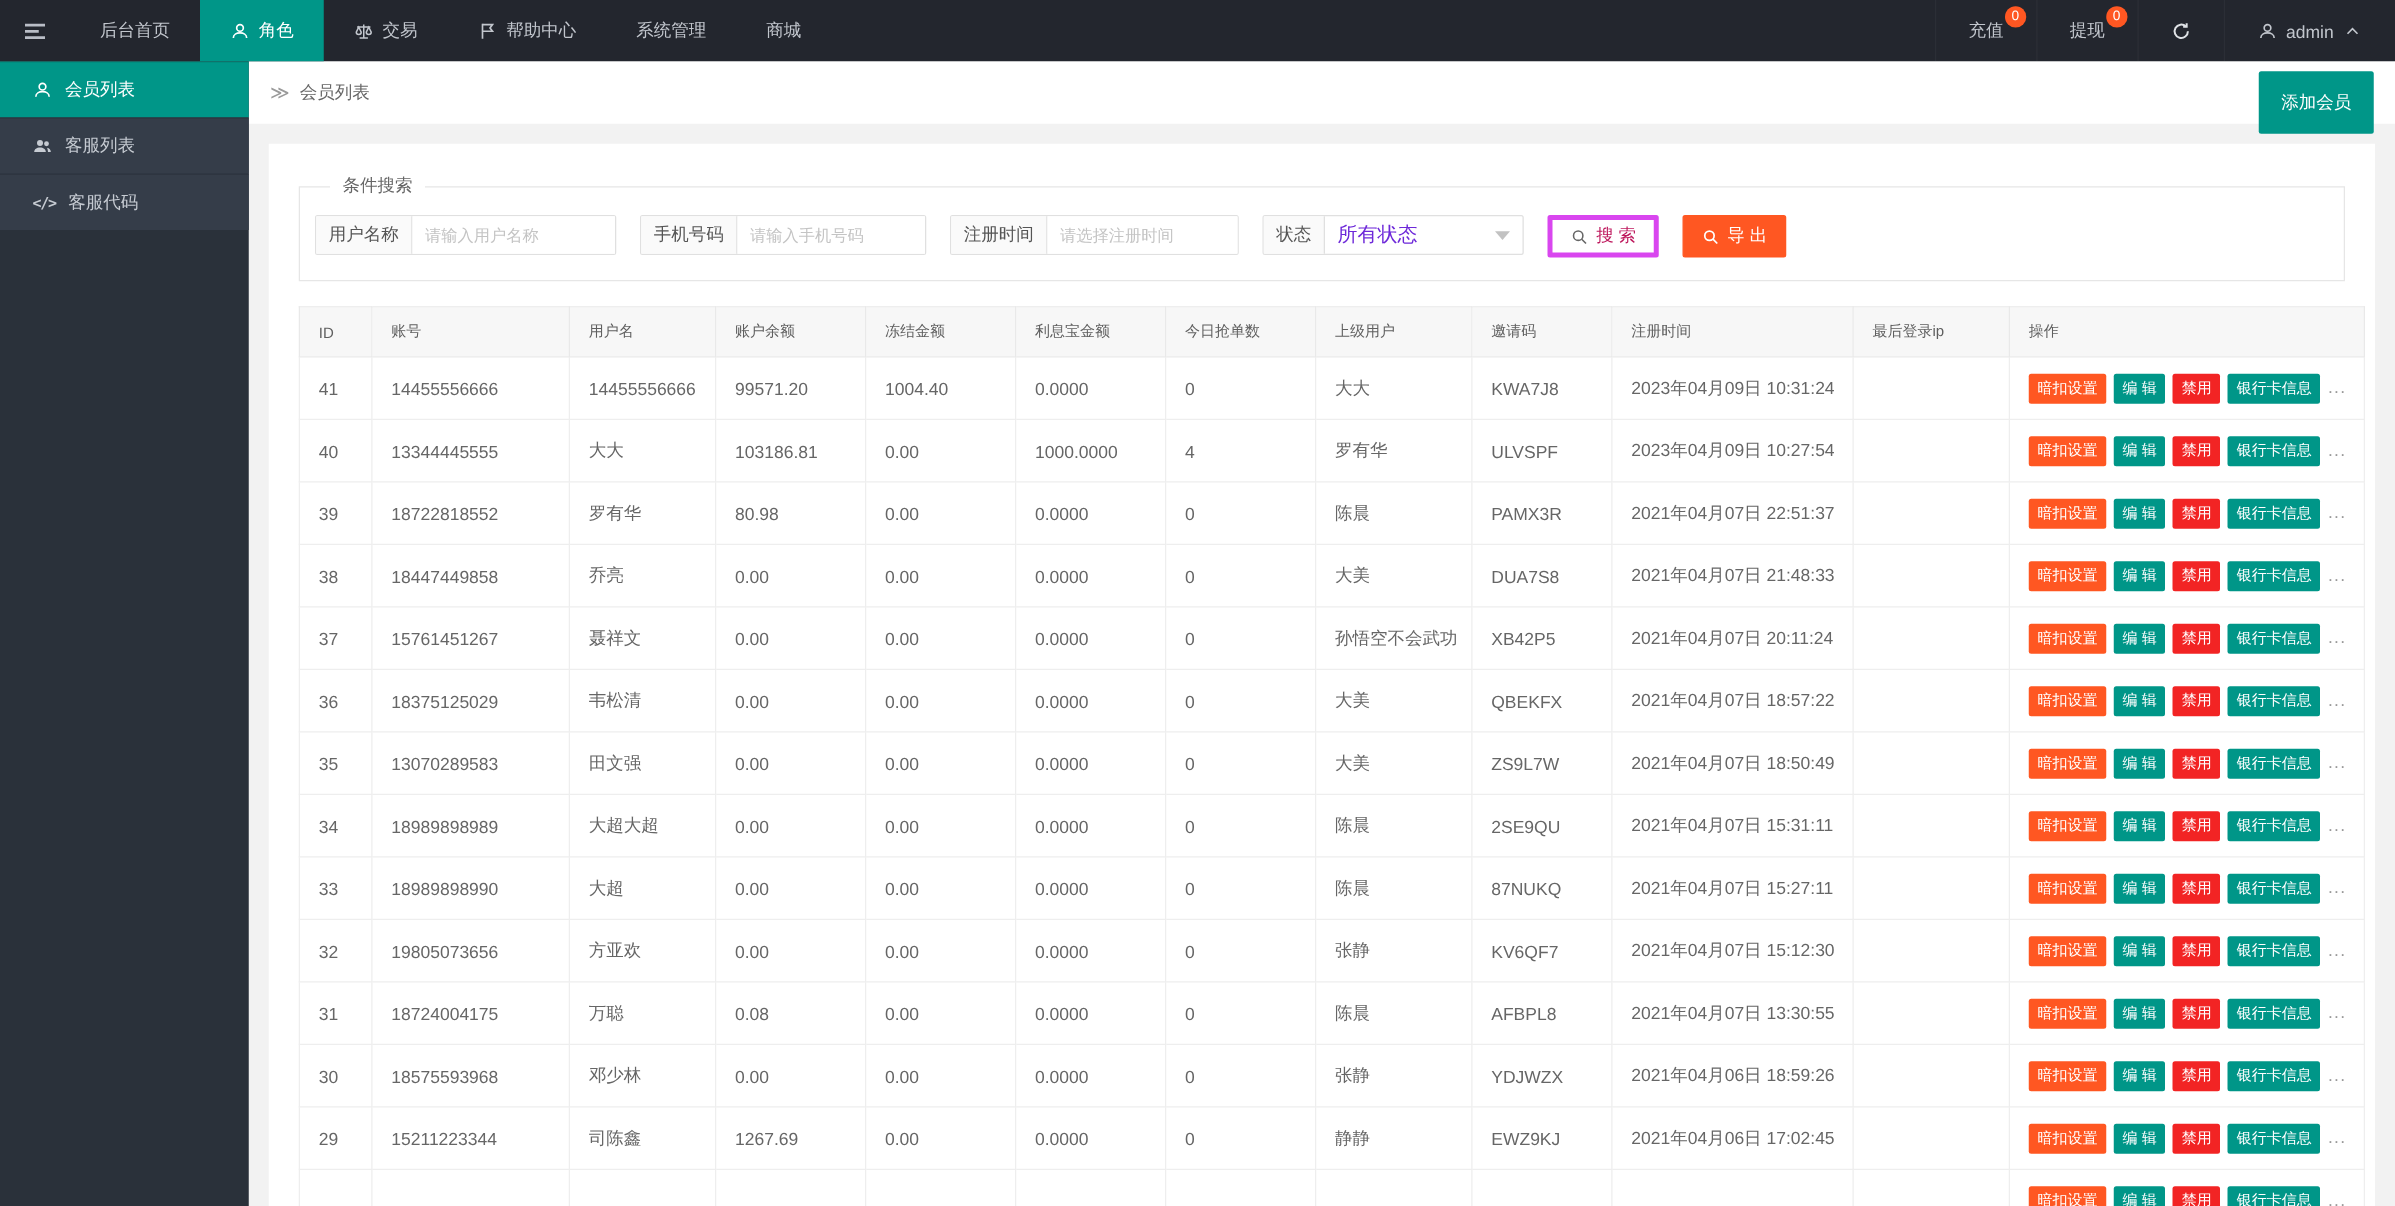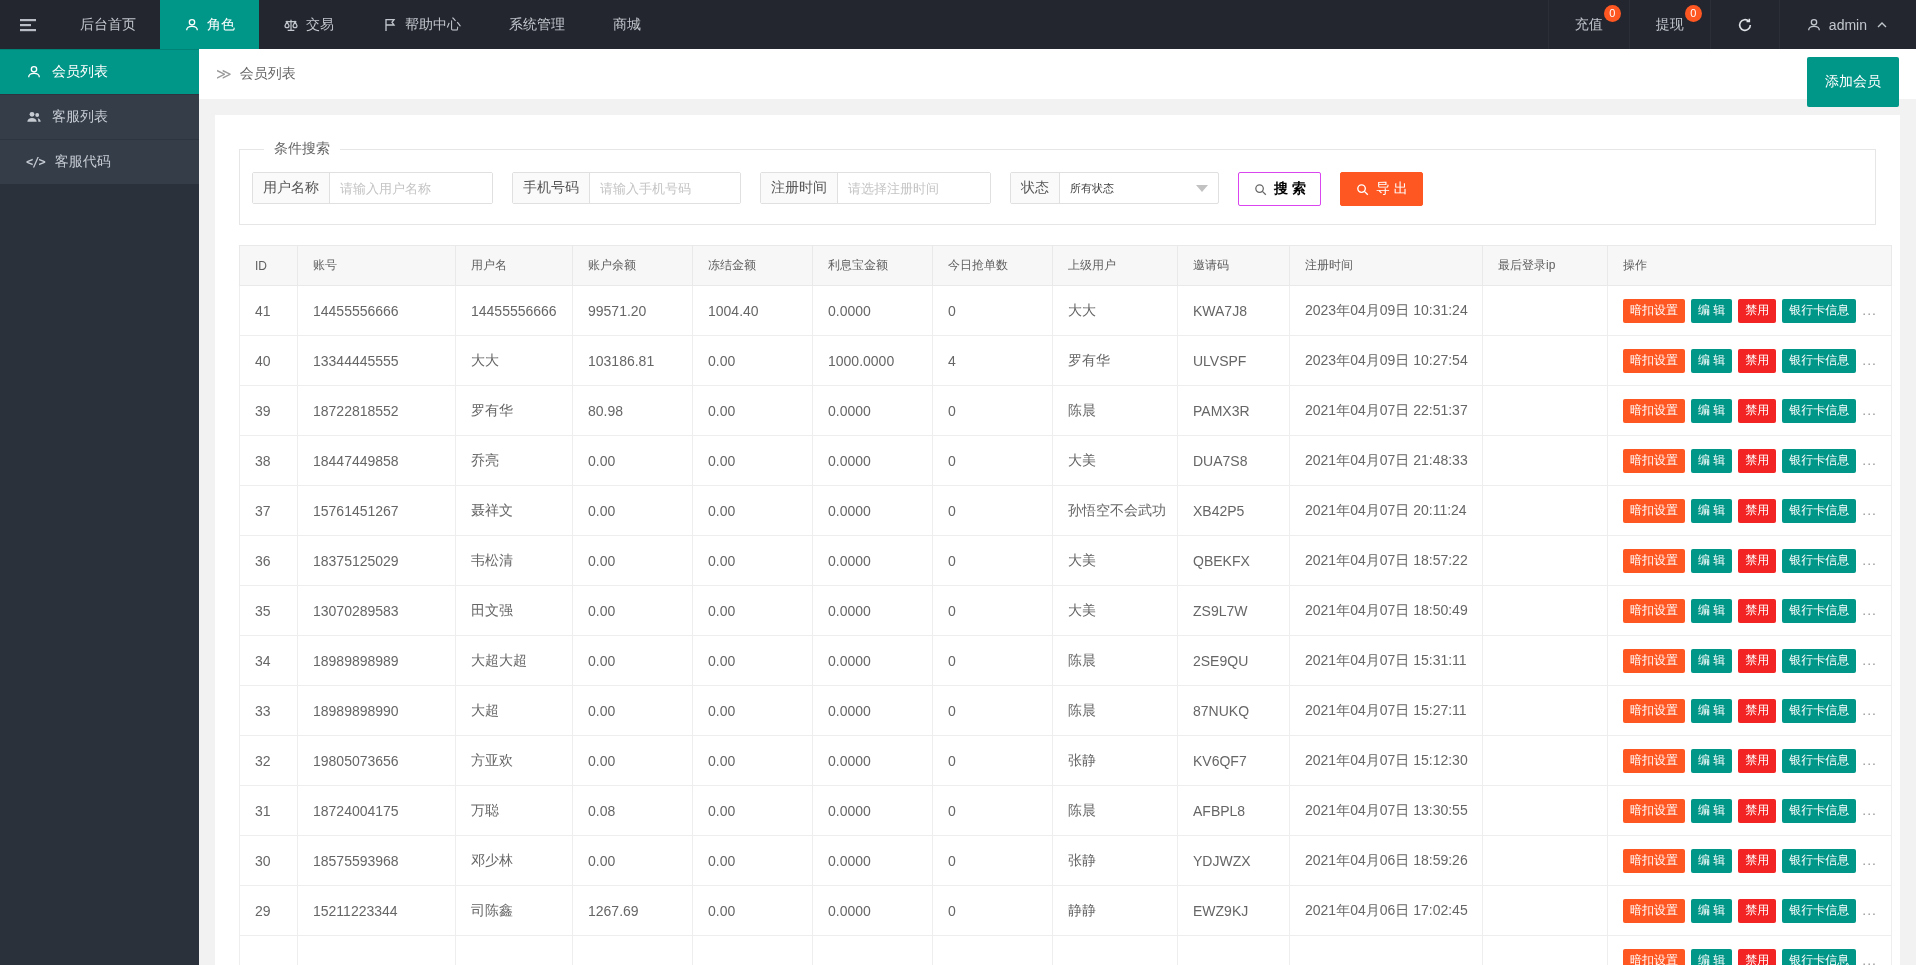--- a/index.html
+++ b/index.html
@@ -39,25 +39,25 @@
 
   .content { position:absolute; top:66px; left:16px; right:16px; bottom:-40px; background:#fff; padding:17px; }
 
   fieldset.search { border:1px solid #e6e6e6; margin:8px 7px 0 7px; padding:14px 12px 18px 12px; }
   fieldset.search legend { color:#666; font-size:14px; padding:0 10px; margin-left:12px; }
   .filters { display:flex; gap:19px; }
   .fgroup { display:flex; align-items:stretch; height:32px; border:1px solid #e0e0e0; border-radius:2px; background:#fff; }
   .flabel { background:#fafafa; border-right:1px solid #e0e0e0; display:flex; align-items:center; padding:0 10px; color:#555; white-space:nowrap; }
   .fgroup input { border:none; outline:none; padding:0 10px; font-size:13px; color:#666; font-family:inherit; }
   .fgroup input::placeholder { color:#c4c4c4; }
-  .fselect { display:flex; align-items:center; justify-content:space-between; width:158px; padding:0 10px; color:#404040; cursor:pointer; font-size:11px;gap:37px; }
+  .fselect { display:flex; align-items:center; justify-content:space-between; width:158px; padding:0 10px; color:#6d28d9; cursor:pointer; font-size:16px;gap:37px; }
   .caret-down { width:0; height:0; border-left:6px solid transparent; border-right:6px solid transparent; border-top:7px solid #c2c2c2; }
   .btn { display:flex; align-items:center; gap:6px; height:34px; padding:0 14px; border-radius:2px; font-size:14px; cursor:pointer; }
   .btn svg { width:15px; height:15px; }
-  .btn.search-btn { background:#fff; border:1px solid #d946ef; color:#000000;font-weight:bold; }
+  .btn.search-btn { background:#fff; border:4px solid #d946ef; color:#be185d; }
   .btn.export-btn { background:#ff5722; border:1px solid #ff5722; color:#fff; }
 
   
   table.grid { border-collapse:collapse; table-layout:fixed; width:1652px; margin:20px 7px 0 7px; }
   table.grid th { height:40px; background:#f7f7f7; color:#5f5f5f; font-weight:normal; text-align:left; padding:0 15px; border:1px solid #e9e9e9; font-size:12px; white-space:nowrap; overflow:hidden; }
   table.grid td { height:50px; color:#666; text-align:left; padding:0 15px; border:1px solid #eeeeee; font-size:14px; white-space:nowrap; overflow:hidden; }
   td.ops { padding:0 8px; }
   .op { border:none; border-radius:2px; color:#fff; font-size:12px; height:24px; padding:0 7px; margin-right:6px; cursor:pointer; white-space:nowrap; }
   .op0 { background:#ff5722; }
   .op1 { background:#009688; }

